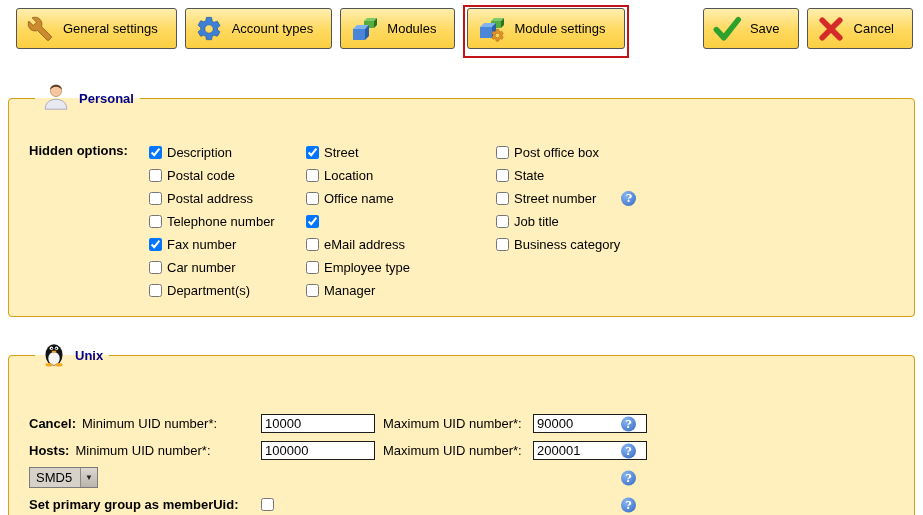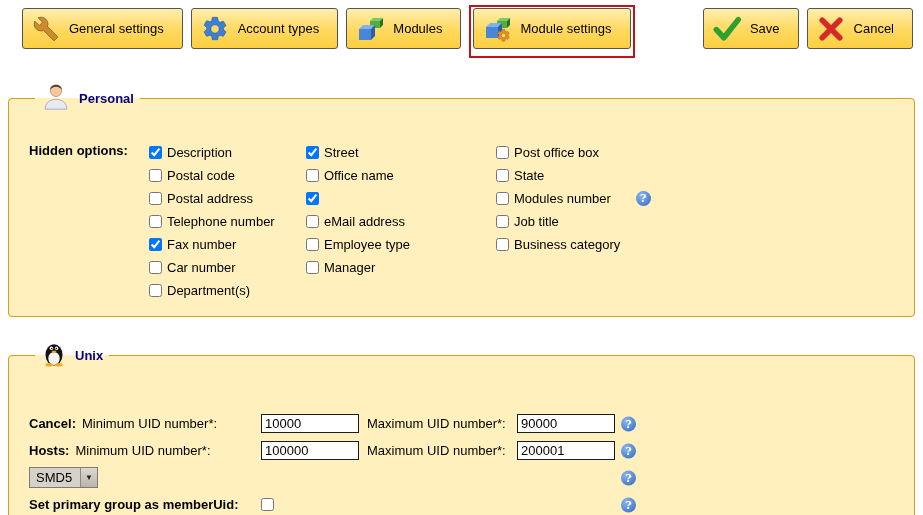--- a/index.html
+++ b/index.html
@@ -4,21 +4,21 @@
 <style>
   * { box-sizing: border-box; margin: 0; padding: 0; }
   body { margin: 0; background: #fff; }
   .page {
     width: 923px; height: 515px; background: #fff; overflow: hidden;
     font-family: "Liberation Sans", sans-serif; font-size: 13px; color: #000;
     position: relative;
   }
 
   
-  .toolbar { display: flex; align-items: flex-start; gap: 8px; padding: 8px 10px 0 22px; }
+  .toolbar { display: flex; align-items: flex-start; gap: 8px; padding: 8px 10px 0 16px; }
   .btn {
     display: inline-flex; align-items: center; gap: 8px; height: 41px;
     padding: 0 18px 0 8px; cursor: pointer; font-family: inherit; font-size: 13px; color: #000;
     background: linear-gradient(to bottom, #ffeeae 0%, #ffd95e 55%, #fbce42 100%);
     border: 1px solid var(--button-border, #545454); border-radius: 3px; white-space: nowrap;
   }
   .btn .icon { display: inline-flex; width: 30px; height: 30px; align-items: center; justify-content: center; }
   .sel-wrap { border: 2px solid var(--selection-red, #c11414); padding: 1px 2px 7px 2px; margin-top: -3px; }
   .spacer { margin-left: auto; }
 
@@ -33,31 +33,31 @@
   fieldset.unix { margin-top: 22px; }
   legend {
     display: flex; align-items: center; gap: 8px; padding: 0 6px; margin-left: 6px;
     font-weight: bold; color: var(--legend-text, #00008b); font-size: 13px;
   }
 
   
   .options-row { display: flex; margin-top: 20px; }
   .options-label { width: 120px; font-weight: bold; padding-top: 2px; }
   .cb-col { display: flex; flex-direction: column; }
-  .cb-col-1 { width: 157px; } .cb-col-2 { width: 190px; } .cb-col-3 { width: auto; }
+  .cb-col-1 { width: 157px; } .cb-col-2 { width: 190px; justify-content: center; } .cb-col-3 { width: auto; }
   .cb-item { display: flex; align-items: center; height: 23px; gap: 5px; cursor: pointer; }
   input[type="checkbox"] { width: 13px; height: 13px; margin: 0; cursor: pointer; }
 
   
   .unix-body { margin-top: 8px; display: flex; flex-direction: column; padding-top: 24px; }
   .unix-row { position: relative; display: flex; align-items: center; height: 27px; }
   .u-head { width: 232px; display: flex; align-items: baseline; }
   .u-head b { margin-right: 6px; }
   .text-input {
-    width: 98px; height: 19px; border: 1px solid #1c1c1c; background: #fff;
+    width: 114px; height: 19px; border: 1px solid #1c1c1c; background: #fff;
     font-family: "Liberation Sans", sans-serif; font-size: 13px; padding: 0 3px;
   }
   .max-label { margin-left: 8px; width: 150px; }
   .help-abs { position: absolute; left: 592px; top: 50%; transform: translateY(-50%); }
 
   
   .help-icon {
     display: inline-flex; align-items: center; justify-content: center;
     width: 15px; height: 15px; border-radius: 50%;
     background: radial-gradient(circle at 35% 30%, #8ab6f2, var(--help-blue, #2f66c0));
@@ -203,20 +203,24 @@
           </label>
         </div>
 
         <div class="cb-col cb-col-2">
           <label class="cb-item">
             <input type="checkbox" checked="" style="">
             <span>Street</span>
           </label>
           <label class="cb-item">
             <input type="checkbox" style="">
+            <span>Location</span>
+          </label>
+          <label class="cb-item">
+            <input type="checkbox" style="">
             <span>Office name</span>
           </label>
           <label class="cb-item">
             <input type="checkbox" checked="" style="">
           </label>
           <label class="cb-item">
             <input type="checkbox" style="">
             <span>eMail address</span>
           </label>
           <label class="cb-item">
@@ -233,21 +237,21 @@
           <label class="cb-item">
             <input type="checkbox" style="">
             <span>Post office box</span>
           </label>
           <label class="cb-item">
             <input type="checkbox" style="">
             <span>State</span>
           </label>
           <div class="cb-item">
             <input type="checkbox" style="">
-            <span>Modules number</span>
+            <span>Street number</span>
             <span class="help-icon inline-help">?</span>
           </div>
           <label class="cb-item">
             <input type="checkbox" style="">
             <span>Job title</span>
           </label>
           <label class="cb-item">
             <input type="checkbox" style="">
             <span>Business category</span>
           </label>

